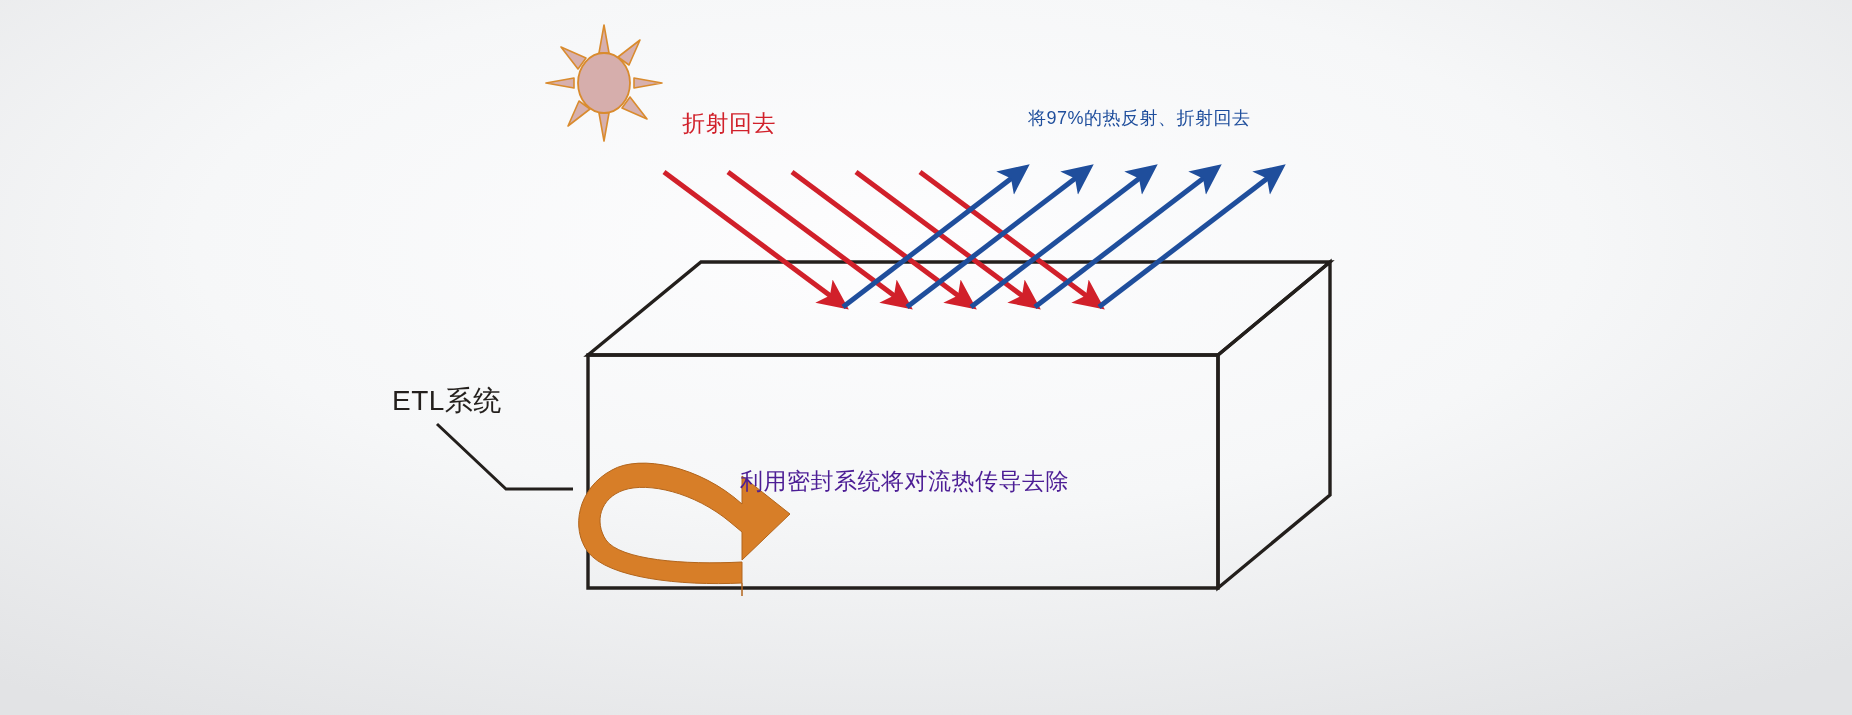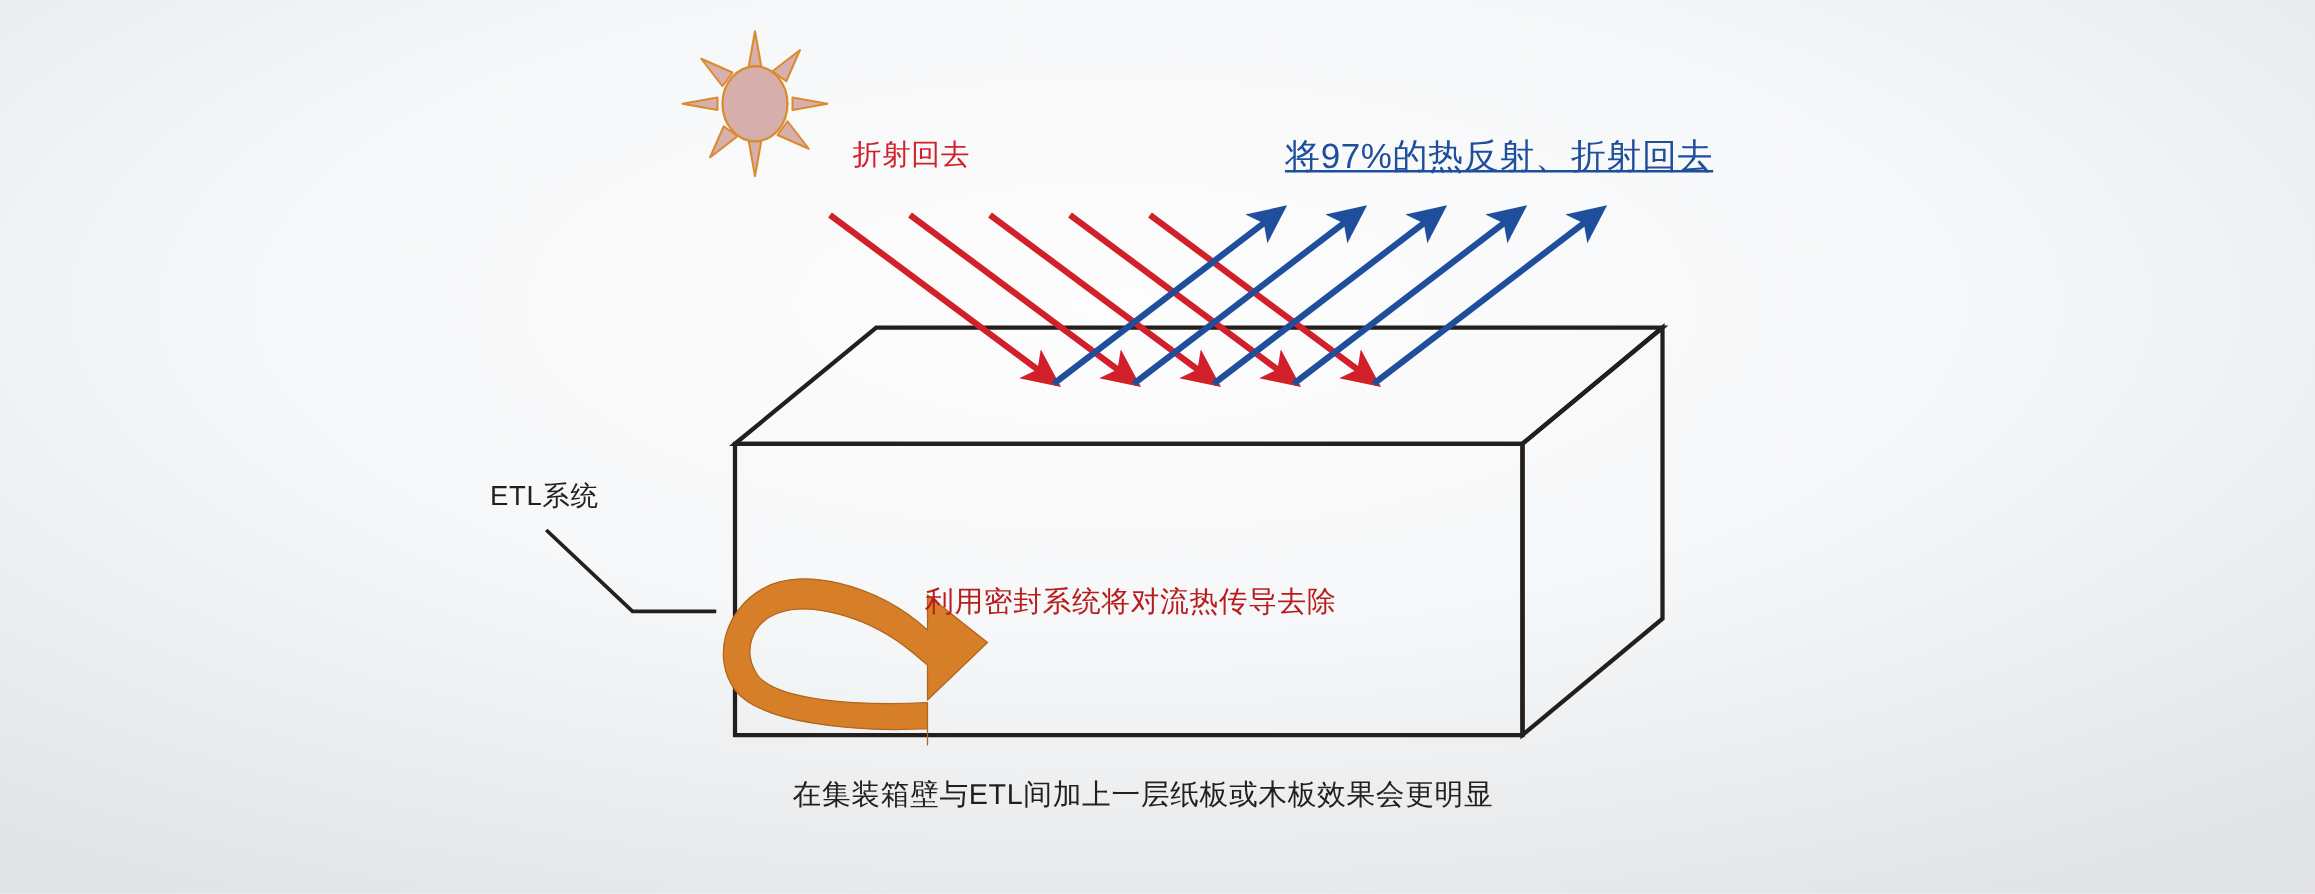--- a/index.html
+++ b/index.html
@@ -32,35 +32,34 @@
   }
   #label-radiant {
     left: 682px;
     top: 108px;
     font-size: 23px;
     color: #d1202a;
   }
   #label-reflect {
     left: 1028px;
     top: 106px;
-    font-size: 28px;
+    font-size: 18px;
     color: #1f4e9c;
-    text-decoration: underline;
   }
   #label-etl {
     left: 392px;
     top: 382px;
-    font-size: 22px;
+    font-size: 28px;
     color: #231f1c;
   }
   #label-convection {
     left: 740px;
     top: 466px;
     font-size: 23px;
-    color: #b91c1c;
+    color: #4c1d95;
   }
   #label-caption {
     left: 634px;
     top: 620px;
     font-size: 23px;
     color: #231f1c;
   }
 </style>
 </head>
 <body>
@@ -165,15 +164,14 @@
   </svg>
 
   <div class="lbl" id="label-radiant">折射回去</div>
 
   <div class="lbl" id="label-reflect">将97%的热反射、折射回去</div>
 
   <div class="lbl" id="label-etl">ETL系统</div>
 
   <div class="lbl" id="label-convection">利用密封系统将对流热传导去除</div>
 
-  <div class="lbl" id="label-caption">在集装箱壁与ETL间加上一层纸板或木板效果会更明显</div>
 
 </div>
 
 </body></html>

